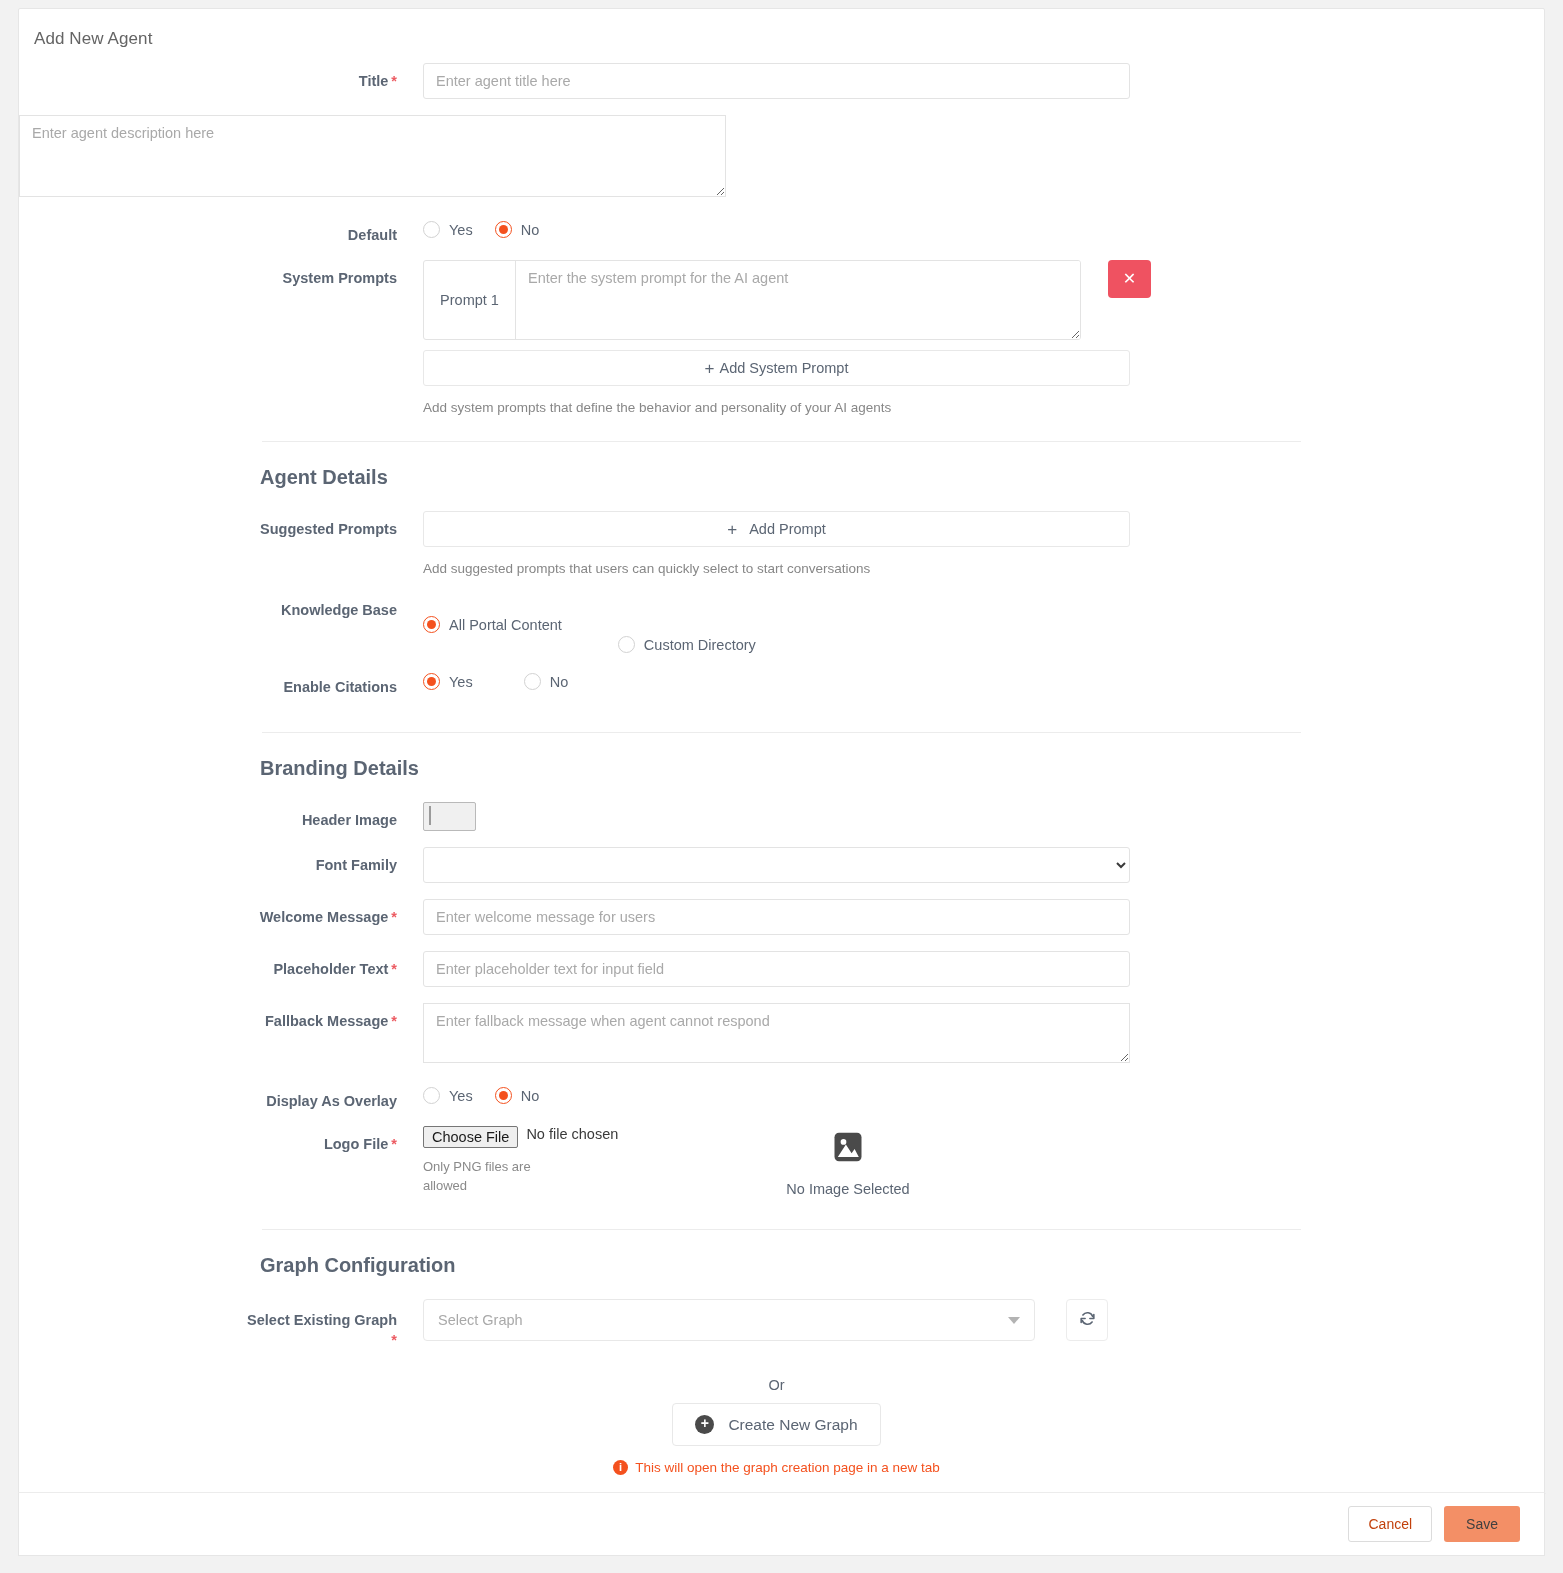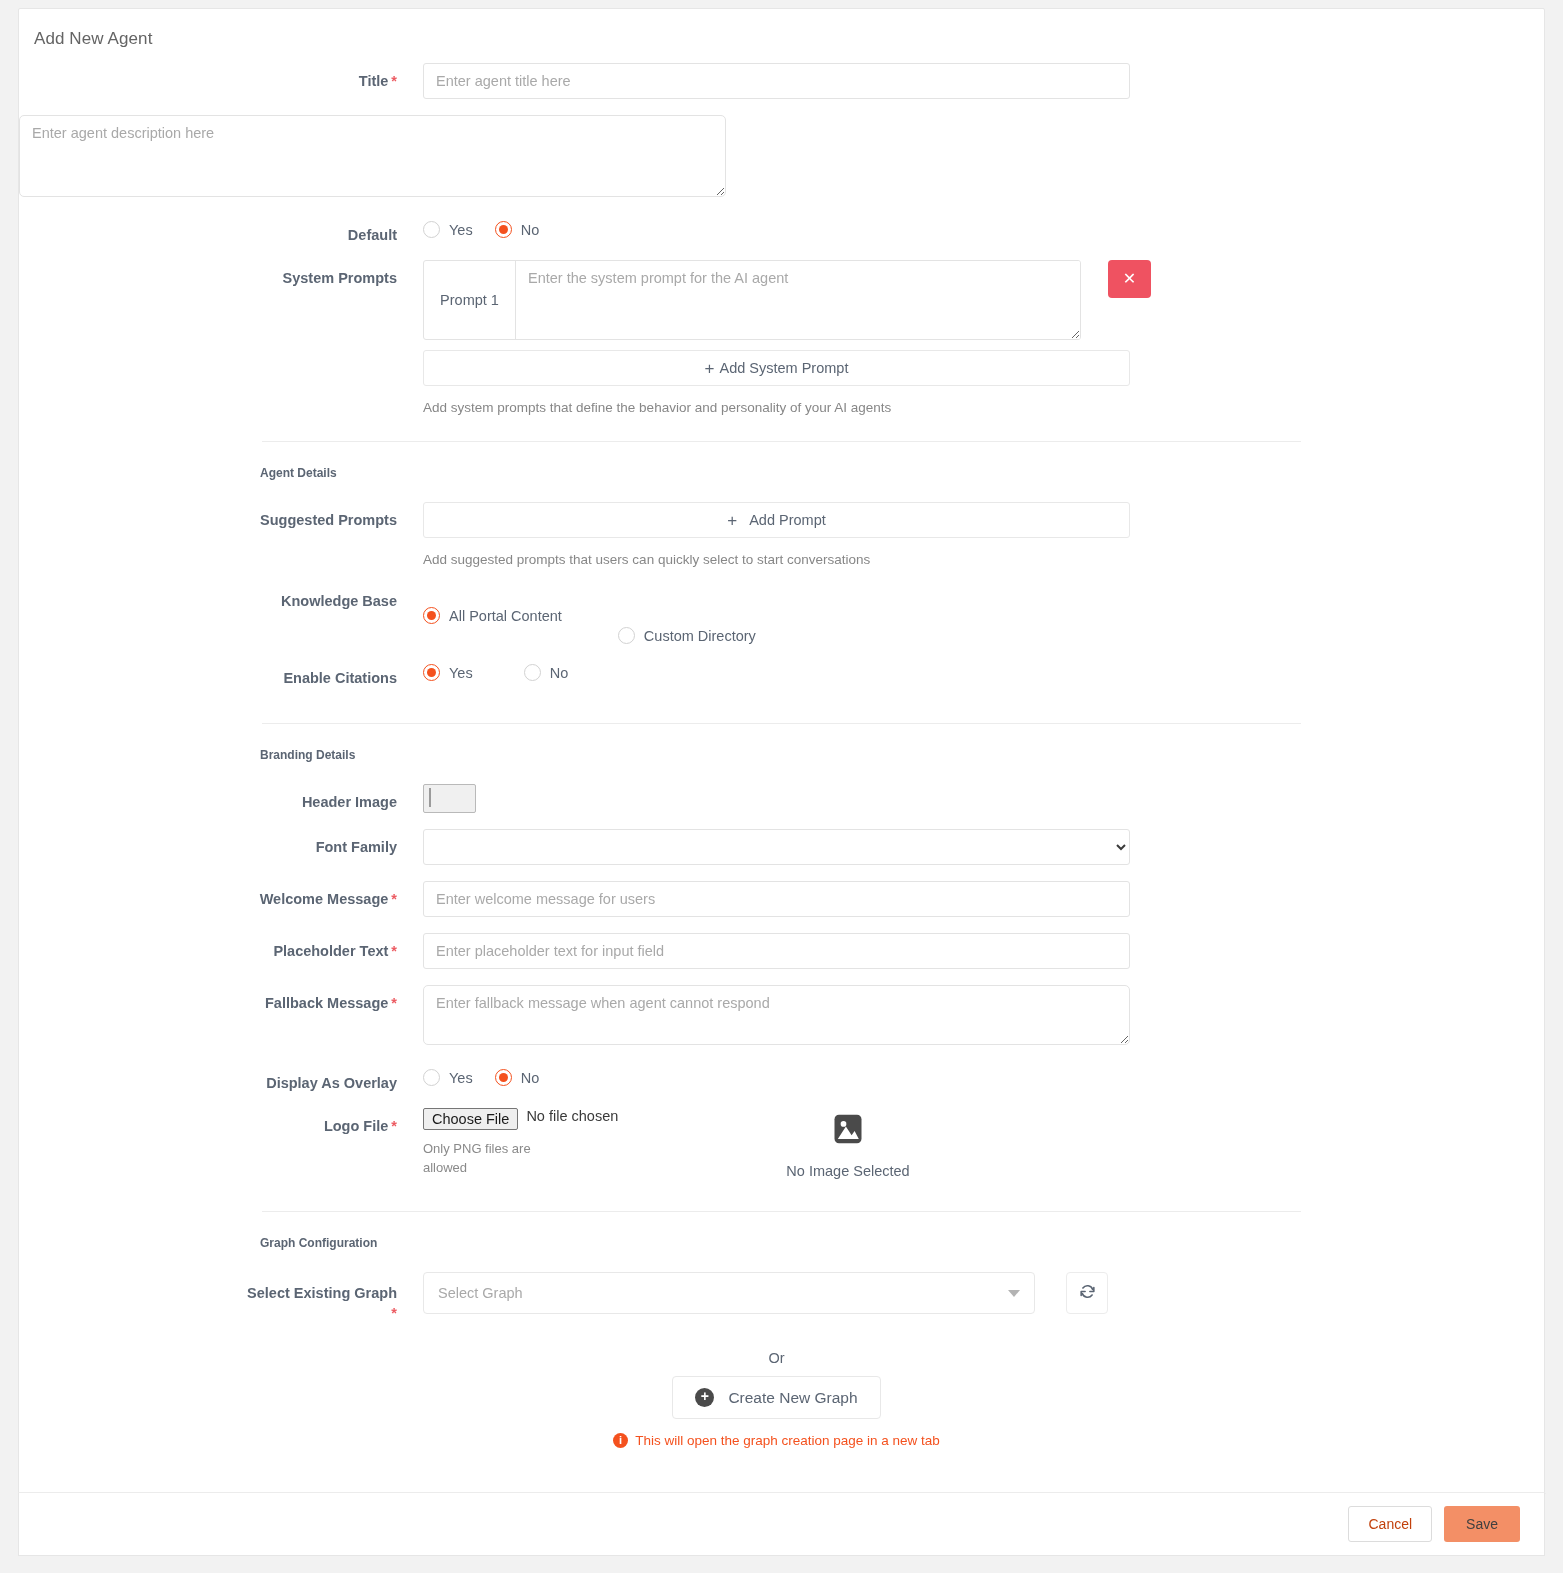--- a/index.html
+++ b/index.html
@@ -64,21 +64,21 @@
     color: #3a3a3a;
     padding: 0 12px;
     font-family: "Liberation Sans", sans-serif;
     outline: none;
   }
   .text-input::placeholder { color: #a9a9a9; }
   textarea.text-area {
     width: 707px;
     height: 82px;
     border: 1px solid #e3e3e3;
-    border-radius: 5px;
+    border-radius: 0;
     background: #fff;
     font-size: 14.5px;
     color: #4d7c0f;
     padding: 9px 12px;
     font-family: "Liberation Sans", sans-serif;
     resize: vertical;
     outline: none;
   }
   textarea.text-area::placeholder { color: #a9a9a9; }
   textarea.tall { height: 60px; }
@@ -191,21 +191,21 @@
     color: #878787;
     margin-top: 14px;
   }
 
   
   .divider {
     border-top: 1px solid #ececec;
     margin: 26px 243px 0 243px;
   }
   .section-title {
-    font-size: 12px;
+    font-size: 20px;
     font-weight: bold;
     color: #5b6573;
     margin: 24px 0 22px 241px;
   }
 
   
   .color-swatch {
     width: 53px; height: 29px;
     border: 1px solid #b9b9b9;
     background: #f0f0f0;

